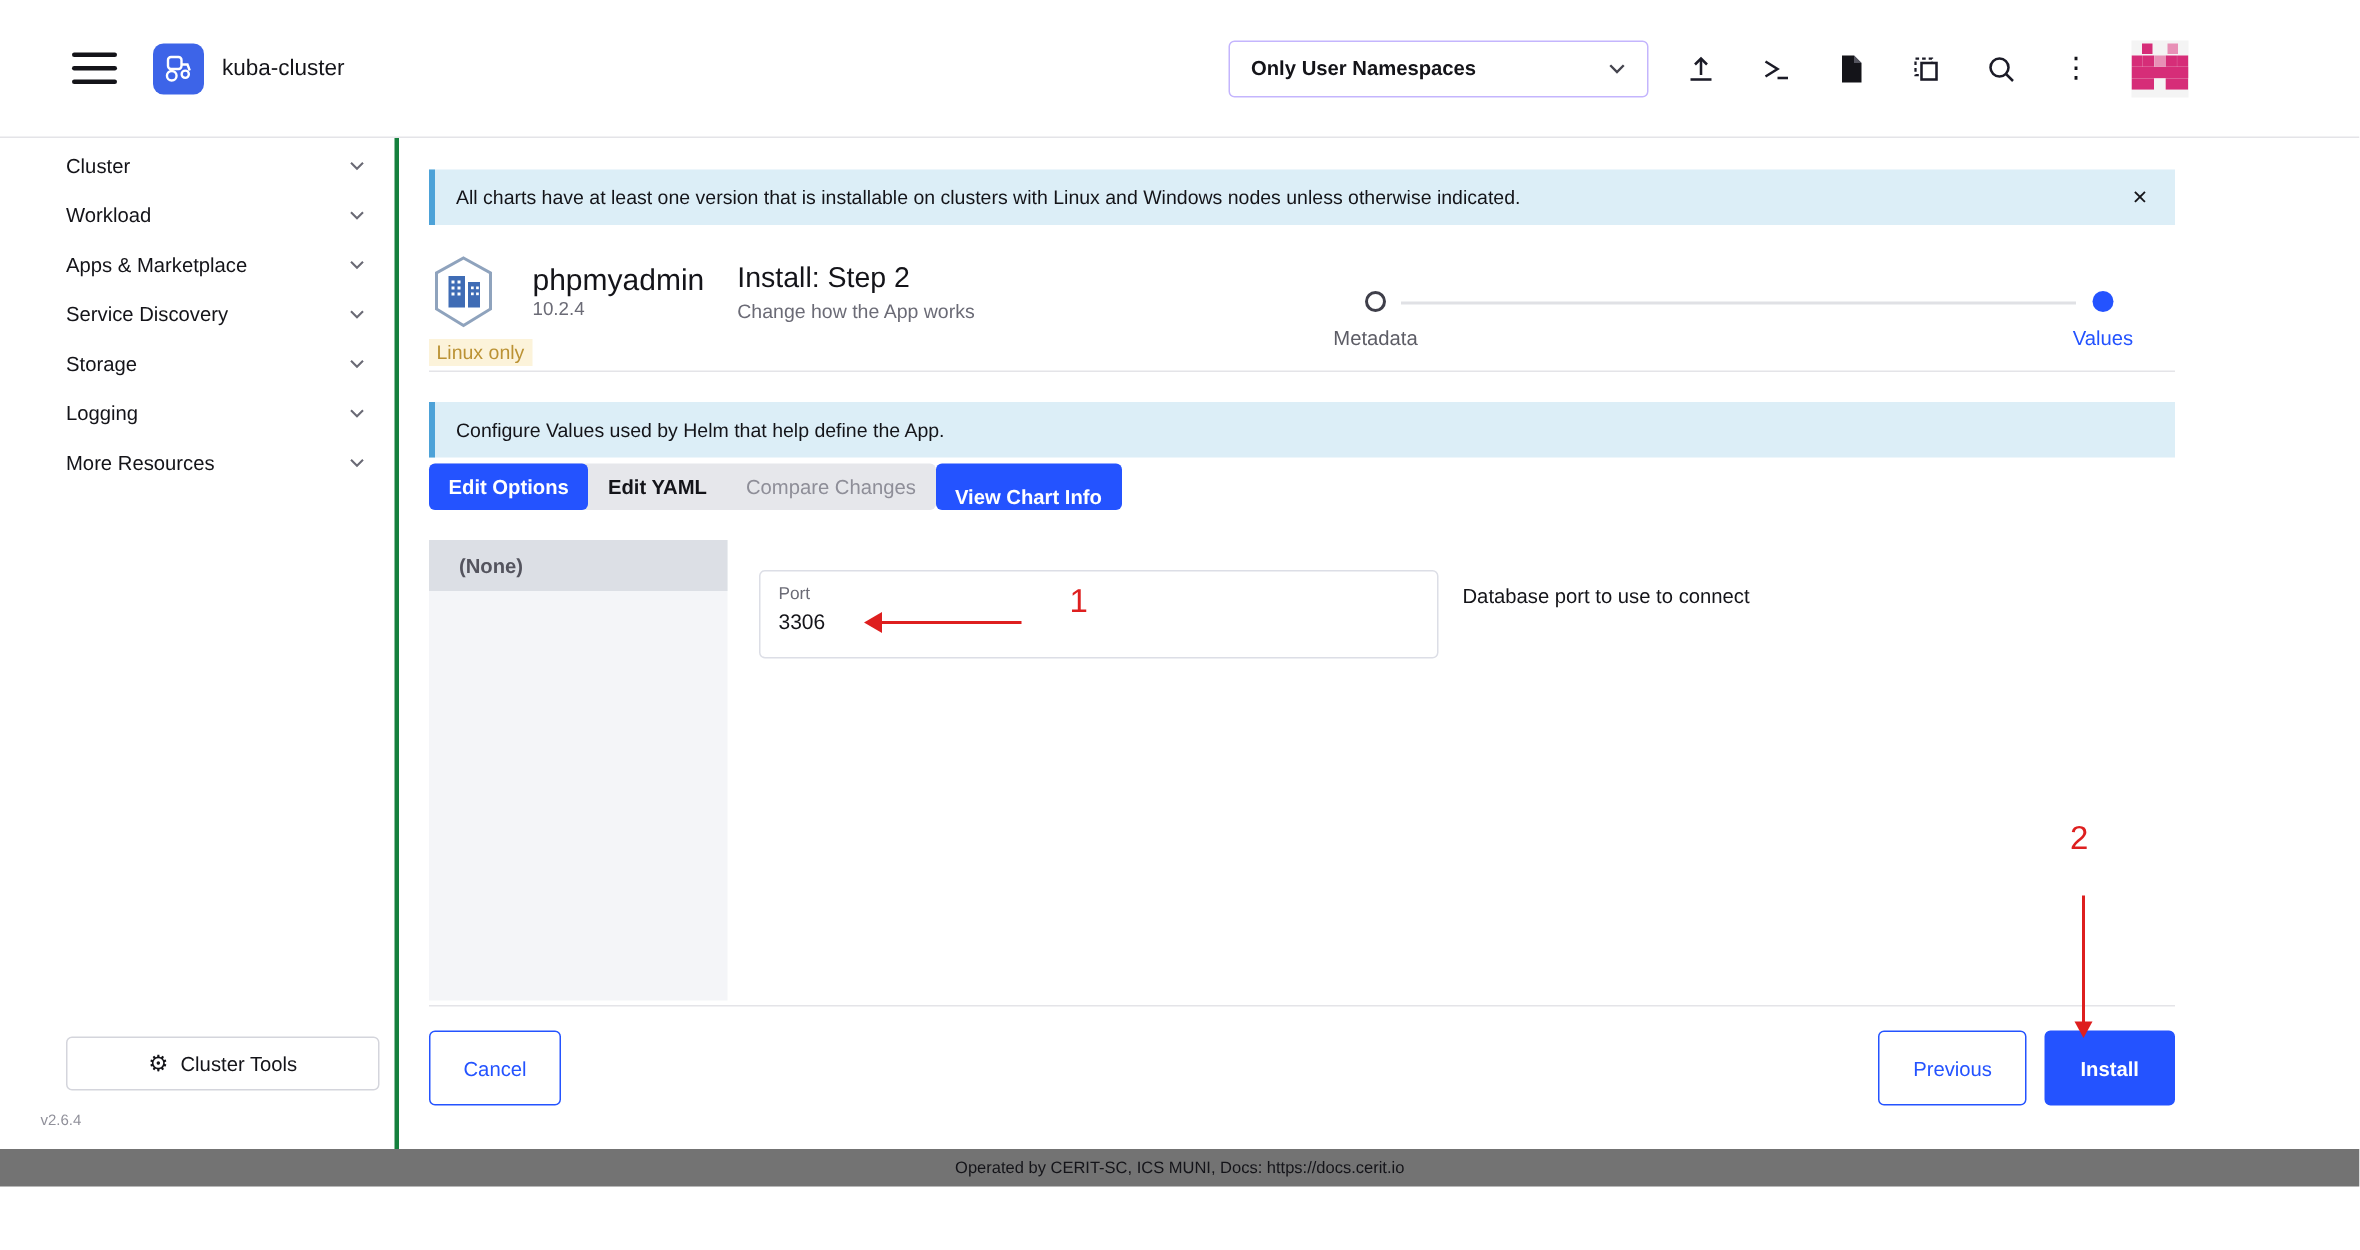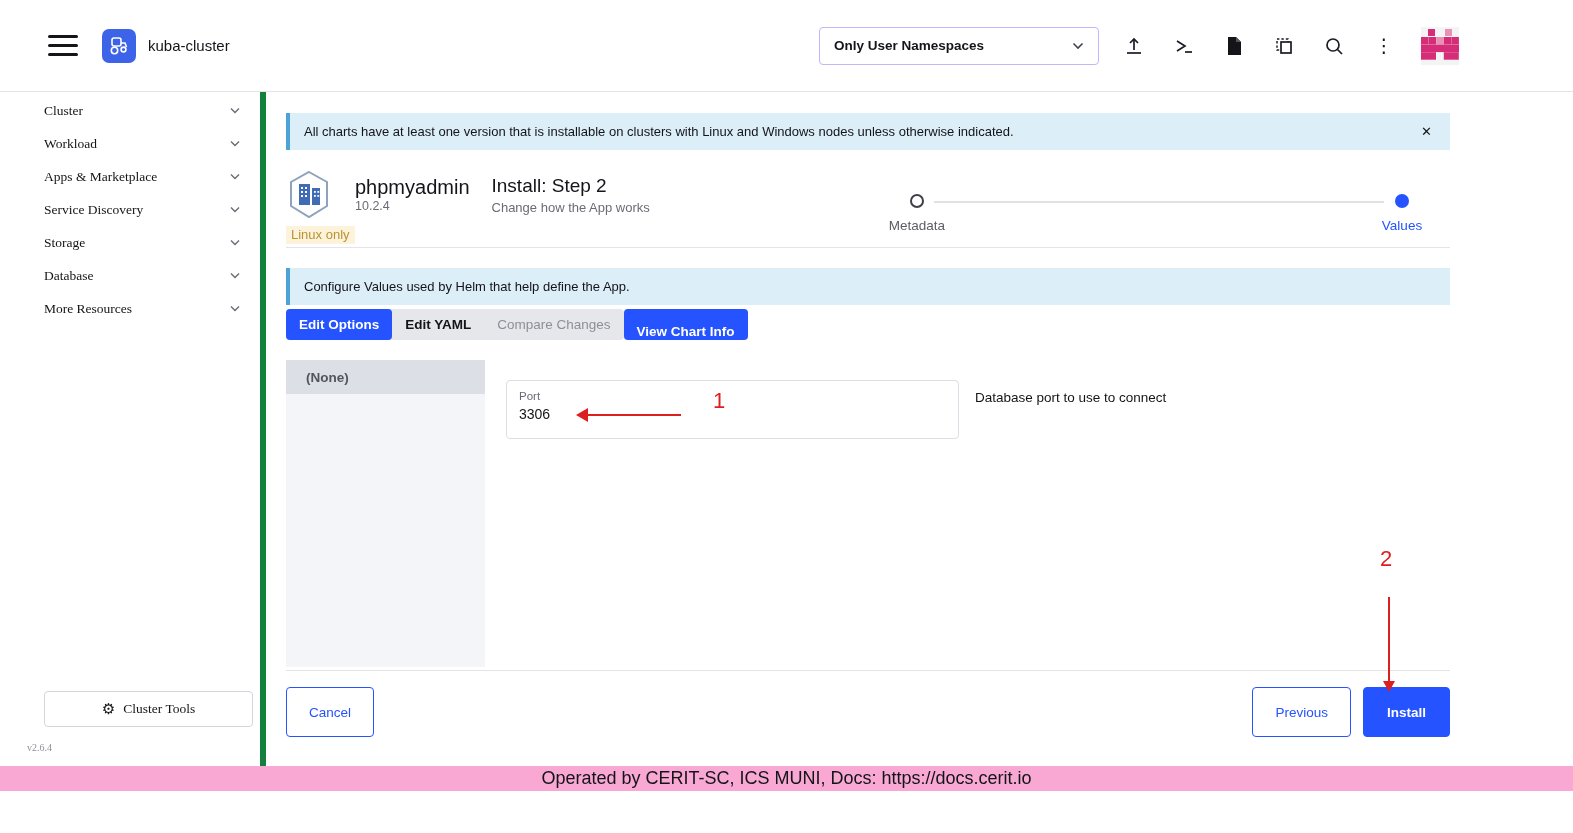--- a/index.html
+++ b/index.html
@@ -17,21 +17,21 @@
   .hdr-spacer { flex:1; }
   .ns-select { width:280px; height:38px; border:1px solid #c4b5fd; border-radius:4px; background:#fff;
     display:flex; align-items:center; justify-content:space-between; padding:0 14px; font-size:13.5px; cursor:pointer; margin-right:10px;font-weight:bold; }
   .hdr-icons { display:flex; align-items:center; }
   .hdr-icon { width:50px; height:38px; display:flex; align-items:center; justify-content:center; cursor:pointer; }
   .kebab-glyph { font-size:19px; color:#141419; line-height:1; }
   .avatar { width:38px; height:38px; margin-left:12px; margin-right:114px; cursor:pointer; background:#f4f4f4; }
 
   
   .sidebar { position:absolute; top:92px; left:0; bottom:67px; width:266px; background:#fff;
-    border-right:6px solid #15803d;font-family:Liberation Serif, serif; }
+    border-right:3px solid #15803d; }
   .nav { padding-top:2px; }
   .nav-item { height:33px; display:flex; align-items:center; justify-content:space-between;
     padding:0 20px 0 44px; font-size:13.5px; color:#141419; cursor:pointer; }
   .cluster-tools-btn { position:absolute; left:44px; bottom:39px; width:209px; height:36px;
     border:1px solid #d4d5dc; border-radius:4px; background:#fff; display:flex; align-items:center;
     justify-content:center; gap:8px; font-size:13.5px; color:#141419; cursor:pointer; }
   .gear-glyph { font-size:15px; line-height:1; }
   .sidebar-version { position:absolute; left:27px; bottom:13px; font-size:10px; color:#90909a; }
 
   
@@ -97,22 +97,22 @@
   .ann2-head { left:1116px; top:589px; width:0; height:0; border-left:6px solid transparent;
     border-right:6px solid transparent; border-top:11px solid #de1f1f; }
 
   .actions-row { width:1164px; margin-top:16px; display:flex; justify-content:space-between; }
   .actions-right { display:flex; gap:12px; }
   .btn { height:50px; border-radius:4px; font-size:13.5px; cursor:pointer;
     font-family:"Liberation Sans","DejaVu Sans",sans-serif; }
   .btn-outline { background:#fff; border:1px solid #2453ff; color:#2453ff; padding:0 22px; }
   .btn-primary { background:#2453ff; border:1px solid #2453ff; color:#fff; padding:0 23px; font-weight:600; }
 
-  .footer-bar { position:absolute; left:0; right:0; bottom:42px; height:25px; background:#f9a8d4;
-    display:flex; align-items:center; justify-content:center; font-size:18px; color:#141419; z-index:4;text-align:right; }
+  .footer-bar { position:absolute; left:0; right:0; bottom:42px; height:25px; background:#737373;
+    display:flex; align-items:center; justify-content:center; font-size:11px; color:#141419; z-index:4;text-align:right; }
 
   svg { display:block; }
 </style>
 </head>
 <body>
 
 <div class="header">
   <div class="hamburger">
     <span></span>
       <span></span>
@@ -212,21 +212,21 @@
           <path d="M1 1.5 L5 5.5 L9 1.5"></path>
         </svg>
     </div>
     <div class="nav-item">
       <span>Storage</span>
       <svg width="10" height="7" viewBox="0 0 10 7" fill="none" stroke="#6b6b76" stroke-width="1.4">
           <path d="M1 1.5 L5 5.5 L9 1.5"></path>
         </svg>
     </div>
     <div class="nav-item">
-      <span>Database</span>
+      <span>Logging</span>
       <svg width="10" height="7" viewBox="0 0 10 7" fill="none" stroke="#6b6b76" stroke-width="1.4">
           <path d="M1 1.5 L5 5.5 L9 1.5"></path>
         </svg>
     </div>
     <div class="nav-item">
       <span>More Resources</span>
       <svg width="10" height="7" viewBox="0 0 10 7" fill="none" stroke="#6b6b76" stroke-width="1.4">
           <path d="M1 1.5 L5 5.5 L9 1.5"></path>
         </svg>
     </div>

